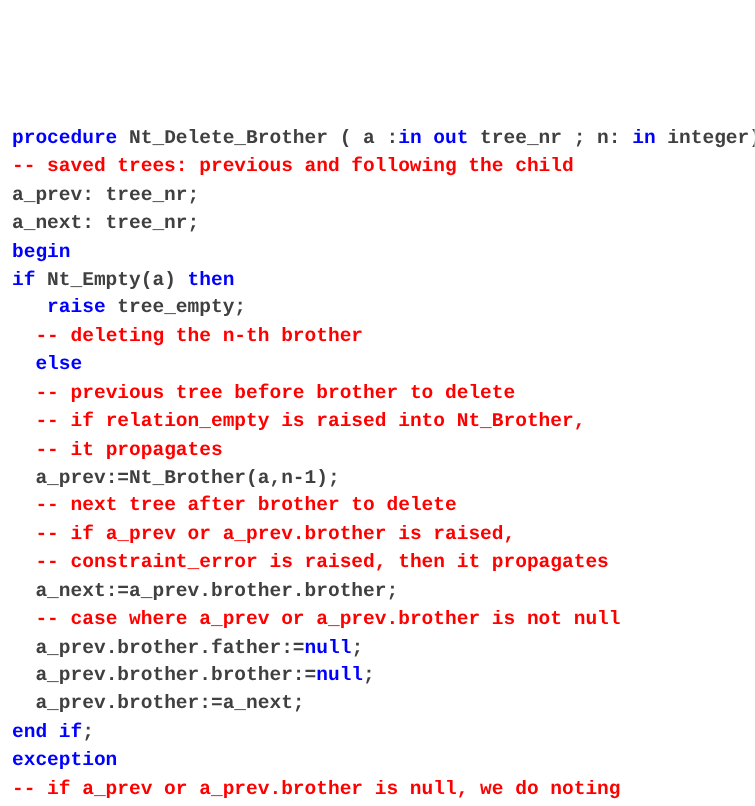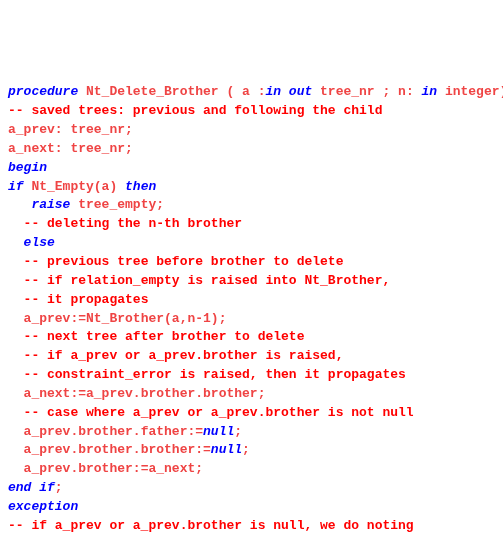--- a/index.html
+++ b/index.html
@@ -5,23 +5,23 @@
   body {
     margin: 0;
     padding: 8px;
     background: #ffffff;
     font-family: "Courier New", Courier, monospace;
     font-size: 13px;
     line-height: 1.45;
     white-space: pre;
     color: #000000;
   }
-  .kw { color: #0000ff; font-style: italic; }          
+  .kw { color: #0000ff; }          
   .cm { color: #ff0000; font-family: Liberation Mono, monospace; }          
-  .nm { color: #ef4444; }          
+  .nm { color: #404040; }          
   .bold { font-weight: bold; }
   .code-line { display: block; }
 </style>
 </head>
 <body>
 
 
 
 <div id="code-container"><span class="code-line"><span class="kw bold">procedure </span><span class="nm bold">Nt_Delete_Brother ( a :</span><span class="kw bold">in out </span><span class="nm bold">tree_nr ; n: </span><span class="kw bold">in </span><span class="nm bold">integer) </span></span><span class="code-line"><span class="nm"></span></span><span class="code-line"><span class="cm bold">-- saved trees: previous and following the child</span></span><span class="code-line"><span class="nm bold">a_prev: tree_nr;</span></span><span class="code-line"><span class="nm bold">a_next: tree_nr;</span></span><span class="code-line"><span class="nm"></span></span><span class="code-line"><span class="kw bold">begin</span></span><span class="code-line"><span class="kw bold">if </span><span class="nm bold">Nt_Empty(a) </span><span class="kw bold">then</span></span><span class="code-line"><span class="nm">   </span><span class="kw bold">raise </span><span class="nm bold">tree_empty;</span></span><span class="code-line"><span class="nm">  </span><span class="cm bold">-- deleting the n-th brother</span></span><span class="code-line"><span class="nm">  </span><span class="kw bold">else</span></span><span class="code-line"><span class="nm">  </span><span class="cm bold">-- previous tree before brother to delete</span></span><span class="code-line"><span class="nm">  </span><span class="cm bold">-- if relation_empty is raised into Nt_Brother,</span></span><span class="code-line"><span class="nm">  </span><span class="cm bold">-- it propagates</span></span><span class="code-line"><span class="nm">  </span><span class="nm bold">a_prev:=Nt_Brother(a,n-1);</span></span><span class="code-line"><span class="nm">  </span><span class="cm bold">-- next tree after brother to delete</span></span><span class="code-line"><span class="nm">  </span><span class="cm bold">-- if a_prev or a_prev.brother is raised,</span></span><span class="code-line"><span class="nm">  </span><span class="cm bold">-- constraint_error is raised, then it propagates</span></span><span class="code-line"><span class="nm">  </span><span class="nm bold">a_next:=a_prev.brother.brother;</span></span><span class="code-line"><span class="nm">  </span><span class="cm bold">-- case where a_prev or a_prev.brother is not null</span></span><span class="code-line"><span class="nm">  </span><span class="nm bold">a_prev.brother.father:=</span><span class="kw bold">null</span><span class="nm bold">;</span></span><span class="code-line"><span class="nm">  </span><span class="nm bold">a_prev.brother.brother:=</span><span class="kw bold">null</span><span class="nm bold">;</span></span><span class="code-line"><span class="nm">  </span><span class="nm bold">a_prev.brother:=a_next;</span></span><span class="code-line"><span class="kw bold">end if</span><span class="nm bold">;</span></span><span class="code-line"><span class="nm"></span></span><span class="code-line"><span class="kw bold">exception</span></span><span class="code-line"><span class="nm"></span></span><span class="code-line"><span class="cm bold">-- if a_prev or a_prev.brother is null, we do noting</span></span><span class="code-line"><span class="nm"> </span><span class="kw bold">when </span><span class="nm bold">constraint_error =&gt; </span><span class="kw bold">null</span><span class="nm bold">;</span></span><span class="code-line"><span class="nm"></span></span></div>
 

